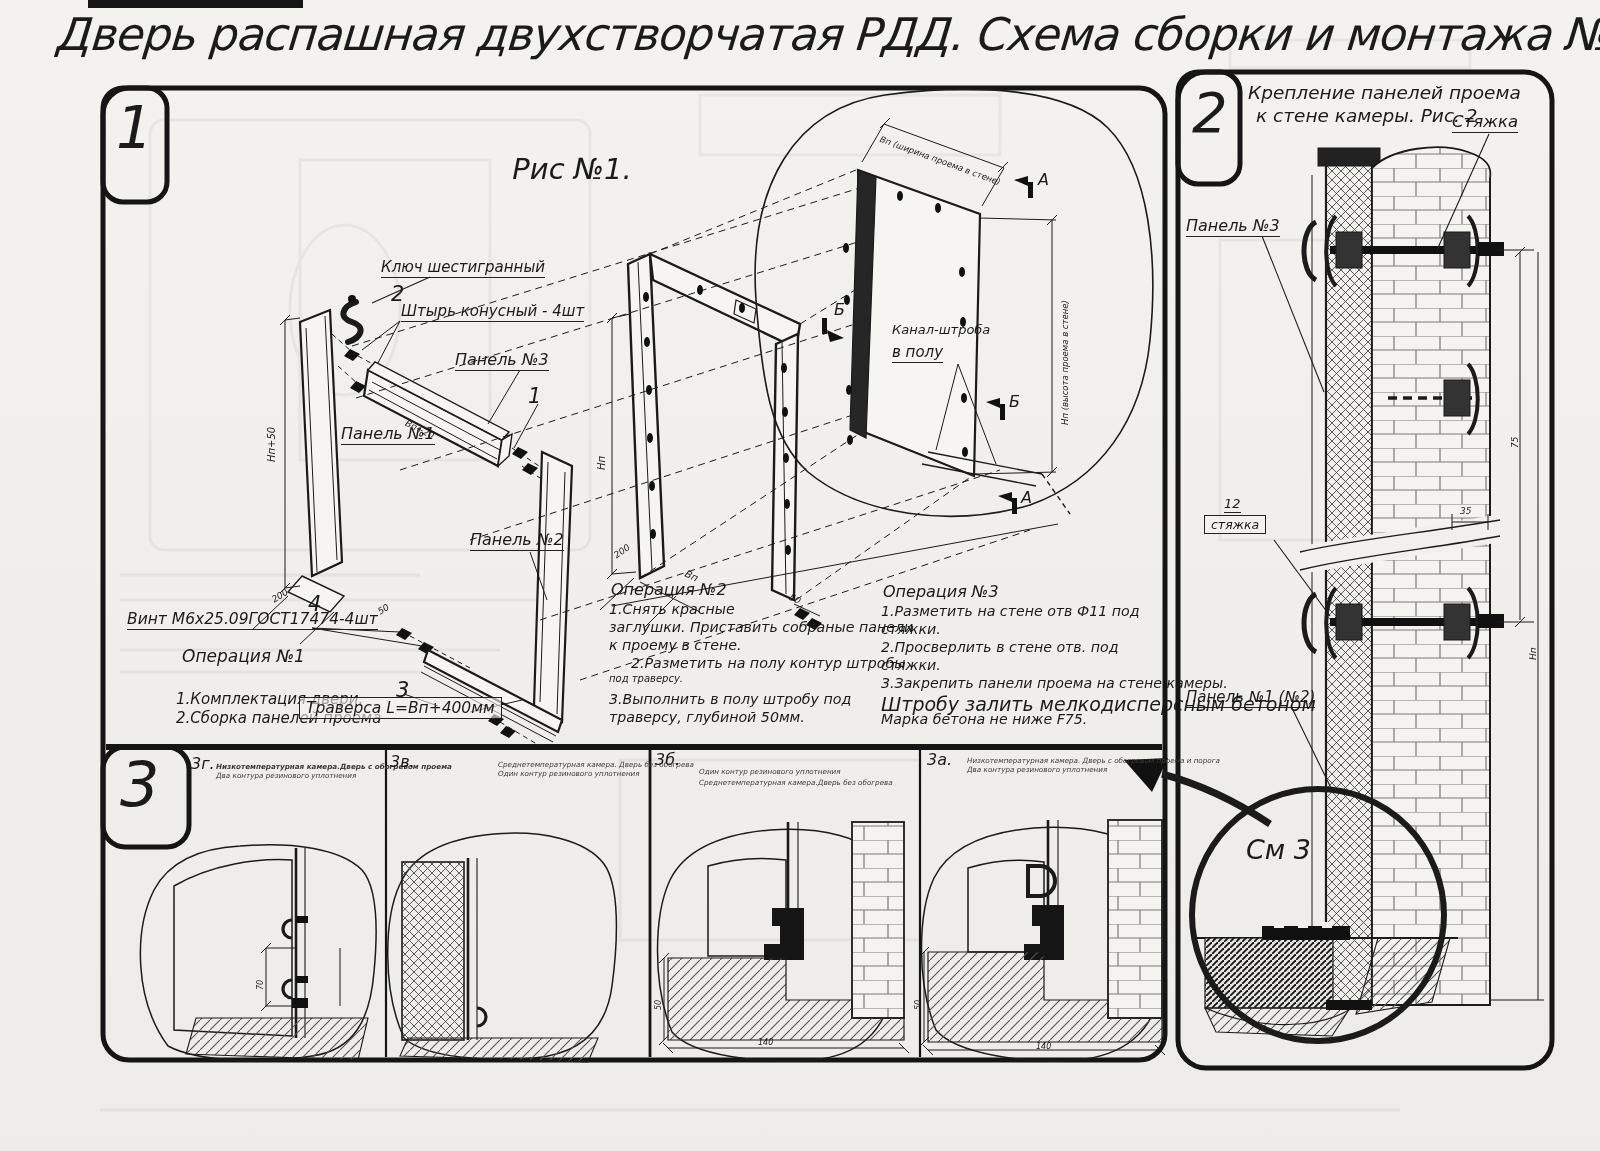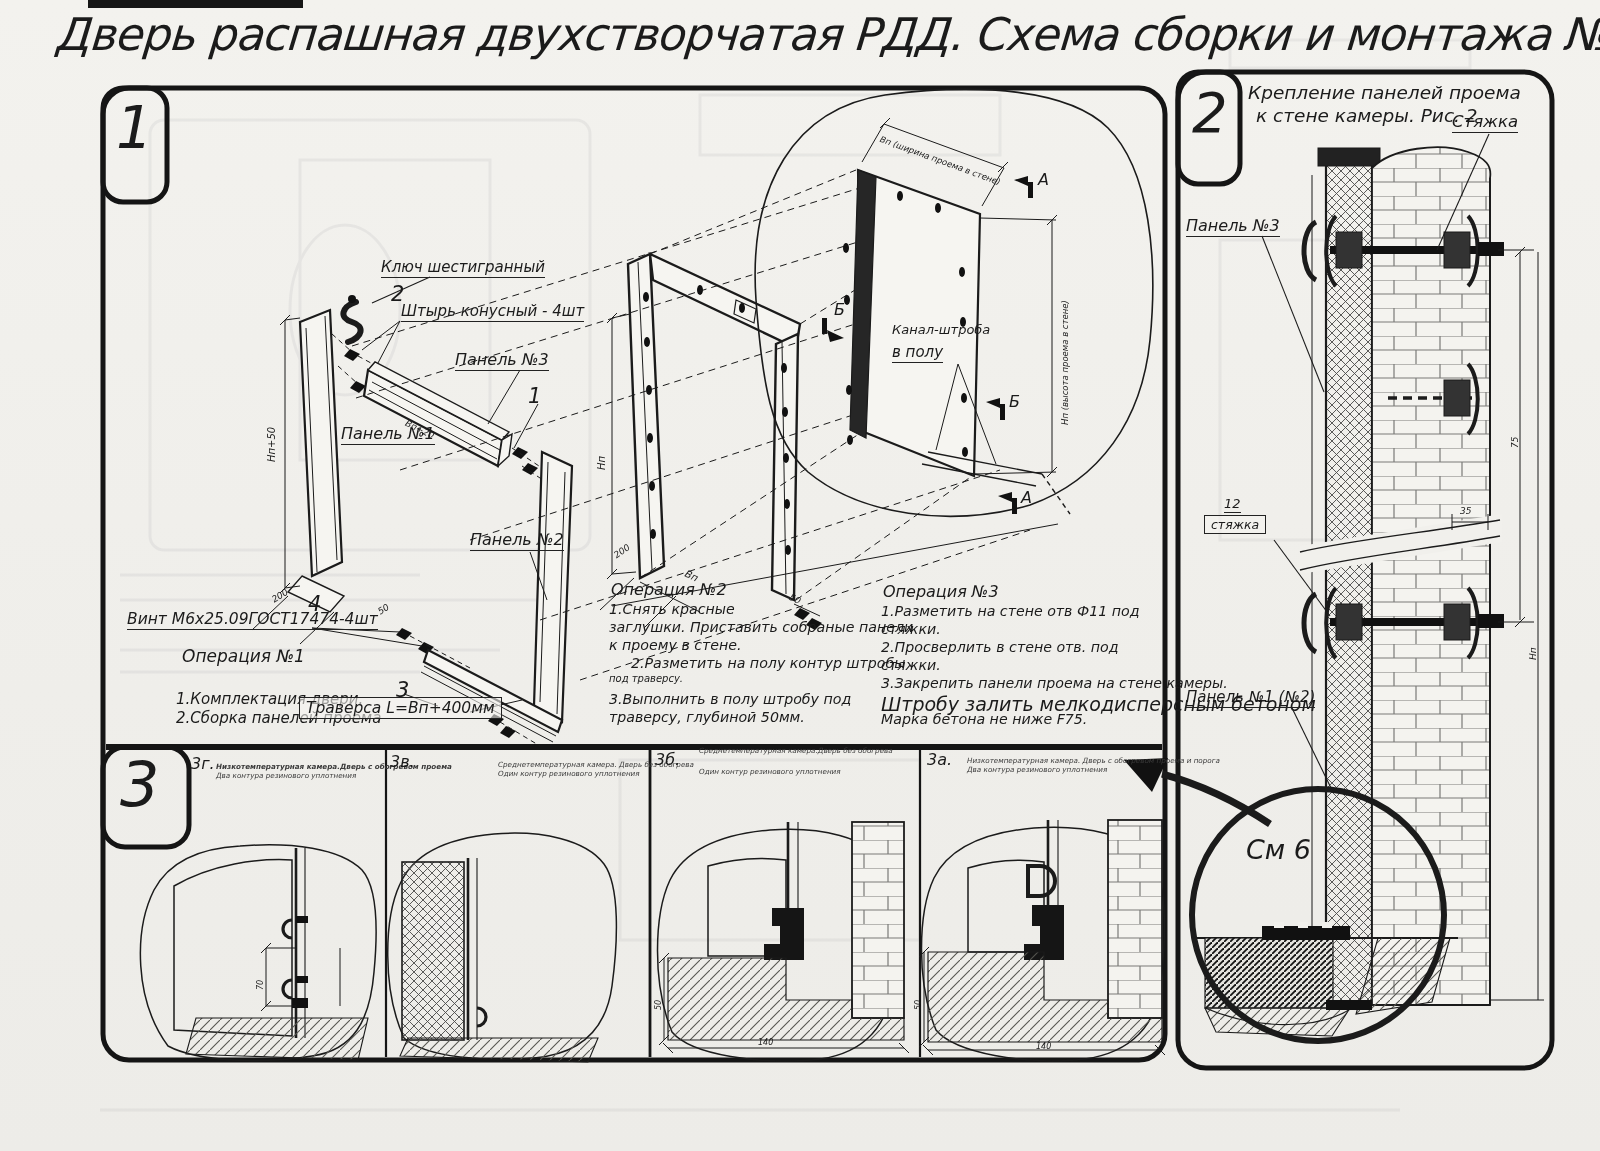--- a/index.html
+++ b/index.html
@@ -398,20 +398,21 @@
     </g>
   </g>
 </svg>
 
 <div class="abs it" style="left:58px;top:8px;width:1500px;font-size:45px;transform:skewX(-6deg);letter-spacing:-1px;">Дверь распашная двухстворчатая РДД.  Схема сборки и монтажа №2</div>
 
 <div class="abs it" style="left:116px;top:94px;font-size:58px;">1</div>
 <div class="abs it" style="left:1192px;top:80px;font-size:56px;">2</div>
 <div class="abs it" style="left:120px;top:748px;font-size:62px;">3</div>
 
+<div class="abs it ctr" style="left:392px;top:152px;width:360px;font-size:29px;">Рис №1.</div>
 
 <div class="abs it ul" style="left:381px;top:258px;font-size:15px;">Ключ шестигранный</div>
 <div class="abs it" style="left:391px;top:282px;font-size:21px;">2</div>
 <div class="abs it ul" style="left:401px;top:302px;font-size:15px;">Штырь конусный - 4шт</div>
 <div class="abs it ul" style="left:455px;top:350px;font-size:16px;">Панель №3</div>
 <div class="abs it" style="left:528px;top:384px;font-size:21px;">1</div>
 <div class="abs it ul" style="left:341px;top:424px;font-size:16px;">Панель №1</div>
 <div class="abs it ul" style="left:470px;top:530px;font-size:16px;">Панель №2</div>
 <div class="abs it" style="left:308px;top:592px;font-size:21px;">4</div>
 <div class="abs it ul" style="left:127px;top:610px;font-size:15.5px;">Винт М6х25.09ГОСТ17474-4шт</div>
@@ -458,33 +459,33 @@
 <div class="abs it" style="left:881px;top:693px;font-size:19px;">Штробу залить мелкодисперсным бетоном</div>
 <div class="abs it" style="left:881px;top:711px;font-size:14.2px;">Марка бетона не ниже   F75.</div>
 
 <div class="abs it" style="left:1248px;top:82px;font-size:18.5px;">Крепление панелей проема</div>
 <div class="abs it" style="left:1256px;top:105px;font-size:18.5px;">к стене камеры. Рис. 2</div>
 <div class="abs it ul" style="left:1452px;top:112px;font-size:16.5px;">Стяжка</div>
 <div class="abs it ul" style="left:1186px;top:216px;font-size:16px;">Панель №3</div>
 <div class="abs it ul" style="left:1224px;top:496px;font-size:13px;">12</div>
 <div class="abs it box" style="left:1204px;top:515px;font-size:12.5px;">стяжка</div>
 <div class="abs it ul" style="left:1186px;top:688px;font-size:15px;">Панель №1 (№2)</div>
-<div class="abs it" style="left:1246px;top:834px;font-size:27px;">См 6</div>
+<div class="abs it" style="left:1246px;top:834px;font-size:27px;">См 3</div>
 <div class="abs it rot" style="left:1510px;top:448px;font-size:9px;transform:rotate(-90deg);">75</div>
 <div class="abs it" style="left:1460px;top:506px;font-size:9px;">35</div>
 <div class="abs it rot" style="left:1528px;top:660px;font-size:9px;transform:rotate(-90deg);">Нп</div>
 
 <div class="abs it" style="left:191px;top:754px;font-size:16px;">3г.</div>
 <div class="abs it tiny" style="left:216px;top:762px;font-size:7.2px;font-weight:bold;">Низкотемпературная камера.Дверь с обогревом проема</div>
 <div class="abs it tiny" style="left:216px;top:771px;font-size:7.2px;">Два контура резинового уплотнения</div>
 <div class="abs it" style="left:390px;top:752px;font-size:16px;">3в.</div>
 <div class="abs it tiny" style="left:498px;top:760px;font-size:7.2px;">Среднетемпературная камера. Дверь без обогрева</div>
 <div class="abs it tiny" style="left:498px;top:769px;font-size:7.2px;">Один контур резинового уплотнения</div>
 <div class="abs it" style="left:655px;top:750px;font-size:16px;">3б.</div>
-<div class="abs it tiny" style="left:699px;top:746px;font-size:7.2px;">Среднетемпературная камера.Дверь без обогрева</div>
+<div class="abs it tiny" style="left:699px;top:778px;font-size:7.2px;">Среднетемпературная камера.Дверь без обогрева</div>
 <div class="abs it tiny" style="left:699px;top:767px;font-size:7.2px;">Один контур резинового уплотнения</div>
 <div class="abs it" style="left:927px;top:750px;font-size:16px;">3а.</div>
 <div class="abs it tiny" style="left:967px;top:756px;font-size:7.2px;">Низкотемпературная камера. Дверь с обогревом проема и порога</div>
 <div class="abs it tiny" style="left:967px;top:765px;font-size:7.2px;">Два контура резинового уплотнения</div>
 
 <div class="abs it rot" style="left:256px;top:990px;font-size:8px;transform:rotate(-90deg);">70</div>
 <div class="abs it rot" style="left:654px;top:1010px;font-size:8px;transform:rotate(-90deg);">50</div>
 <div class="abs it" style="left:758px;top:1038px;font-size:8px;">140</div>
 <div class="abs it rot" style="left:914px;top:1010px;font-size:8px;transform:rotate(-90deg);">50</div>
 <div class="abs it" style="left:1036px;top:1042px;font-size:8px;">140</div>

